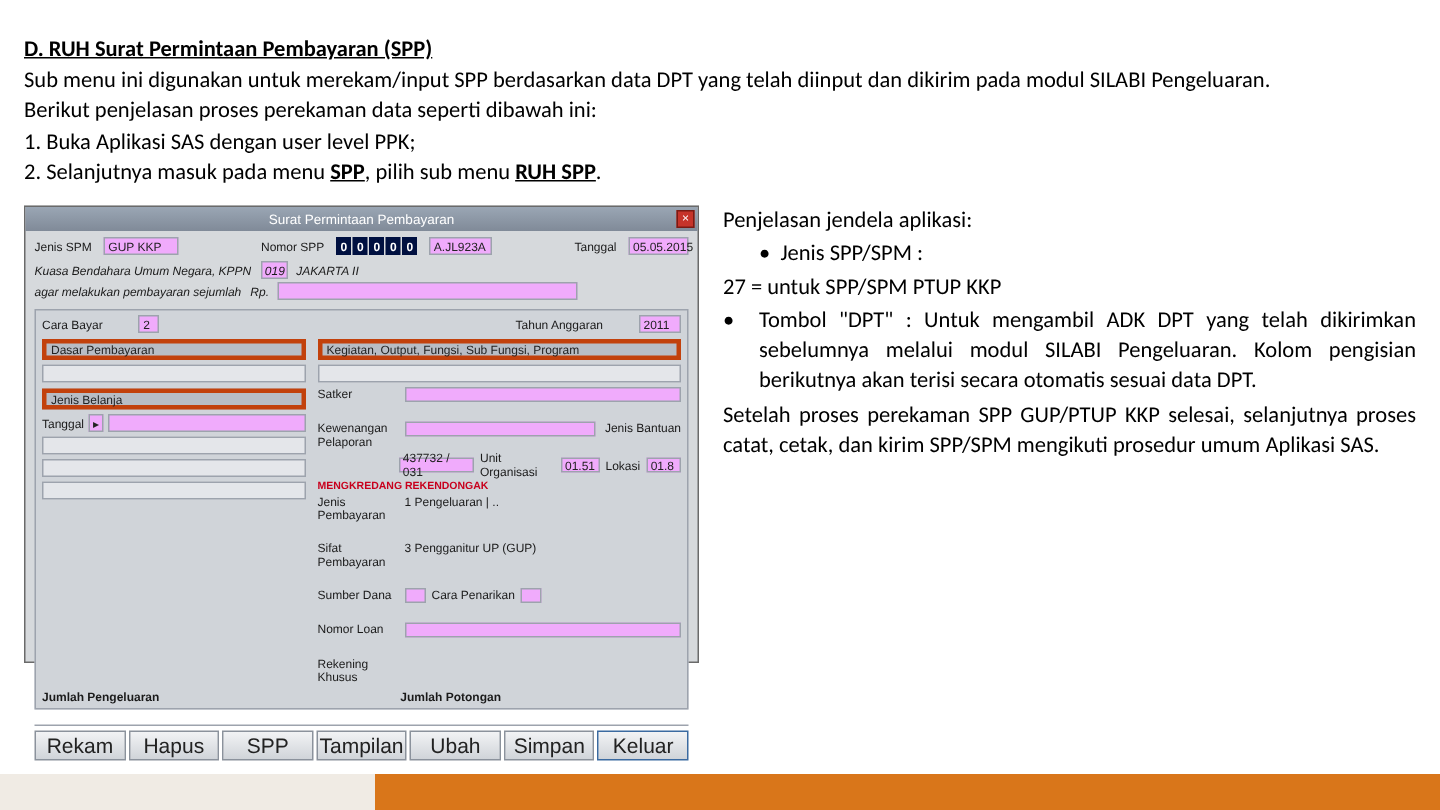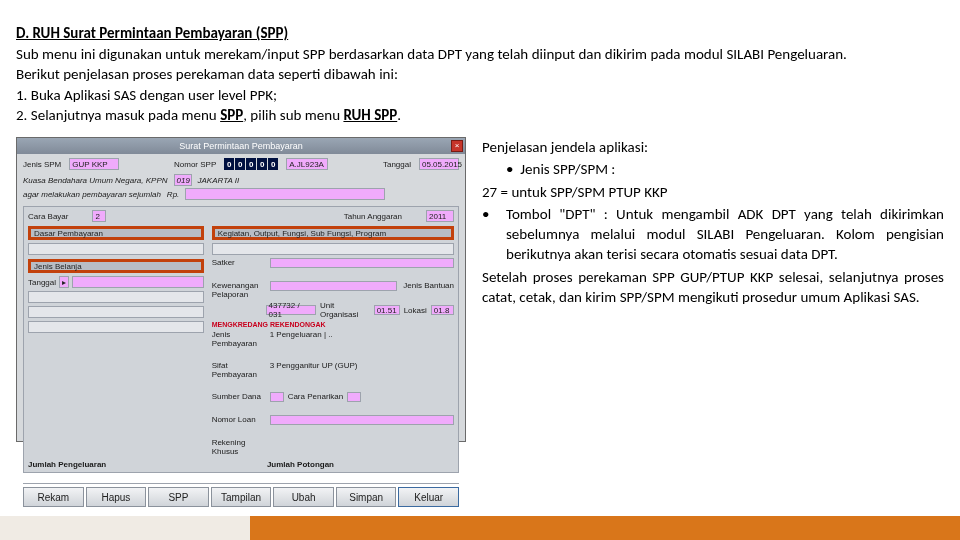--- a/index.html
+++ b/index.html
@@ -20,21 +20,21 @@
 .nomor span{width:10px;height:12px;background:#001040;color:#fff;display:inline-flex;align-items:center;justify-content:center;font-weight:bold}
 .quote{margin-top:4px;font-style:italic;color:#1a1a1a}
 .bigbox{margin-top:6px;border:1px solid #9da3ad;background:#d0d4d9;padding:3px 4px}
 .linebar{height:12px;background:#e4e6ea;border:1px solid #9da3ad;margin:3px 0}
 .twocol{display:flex;gap:8px;margin-top:4px}
 .leftcol,.rightcol{flex:1}
 .section-hdr{height:14px;background:#b8bdc5;border:3px solid #c2410c;display:flex;align-items:center;padding:0 3px;font-weight:normal}
 .grid{display:grid;grid-template-columns:55px 1fr;gap:13px 3px;margin-top:3px}
 .red{color:#c8001d;font-weight:bold;font-size:7px;margin-top:2px}
 .btnrow{display:flex;gap:2px;margin-top:10px;border-top:1px solid #9da3ad;padding-top:3px}
-.btn{flex:1;height:20px;background:linear-gradient(#f2f3f5,#d0d4d9);border:1px solid #8b929c;display:flex;align-items:center;justify-content:center;font-size:10px;gap:2px}
+.btn{flex:1;height:20px;background:linear-gradient(#f2f3f5,#d0d4d9);border:1px solid #8b929c;display:flex;align-items:center;justify-content:center;font-size:14px;gap:2px}
 .btn:last-child{border-color:#3b6aa0}
 .explain{flex:1;font-size:15px;text-align:justify;line-height:1.35}
 .explain p{margin-bottom:2px}
 .indent{padding-left:24px}
 .footer{position:absolute;bottom:0;left:0;width:960px;height:24px;display:flex}
 .f1{width:250px;background:#f0ebe4}
 .f2{flex:1;background:#d9761a}
 </style>
 </head>
 <body>

